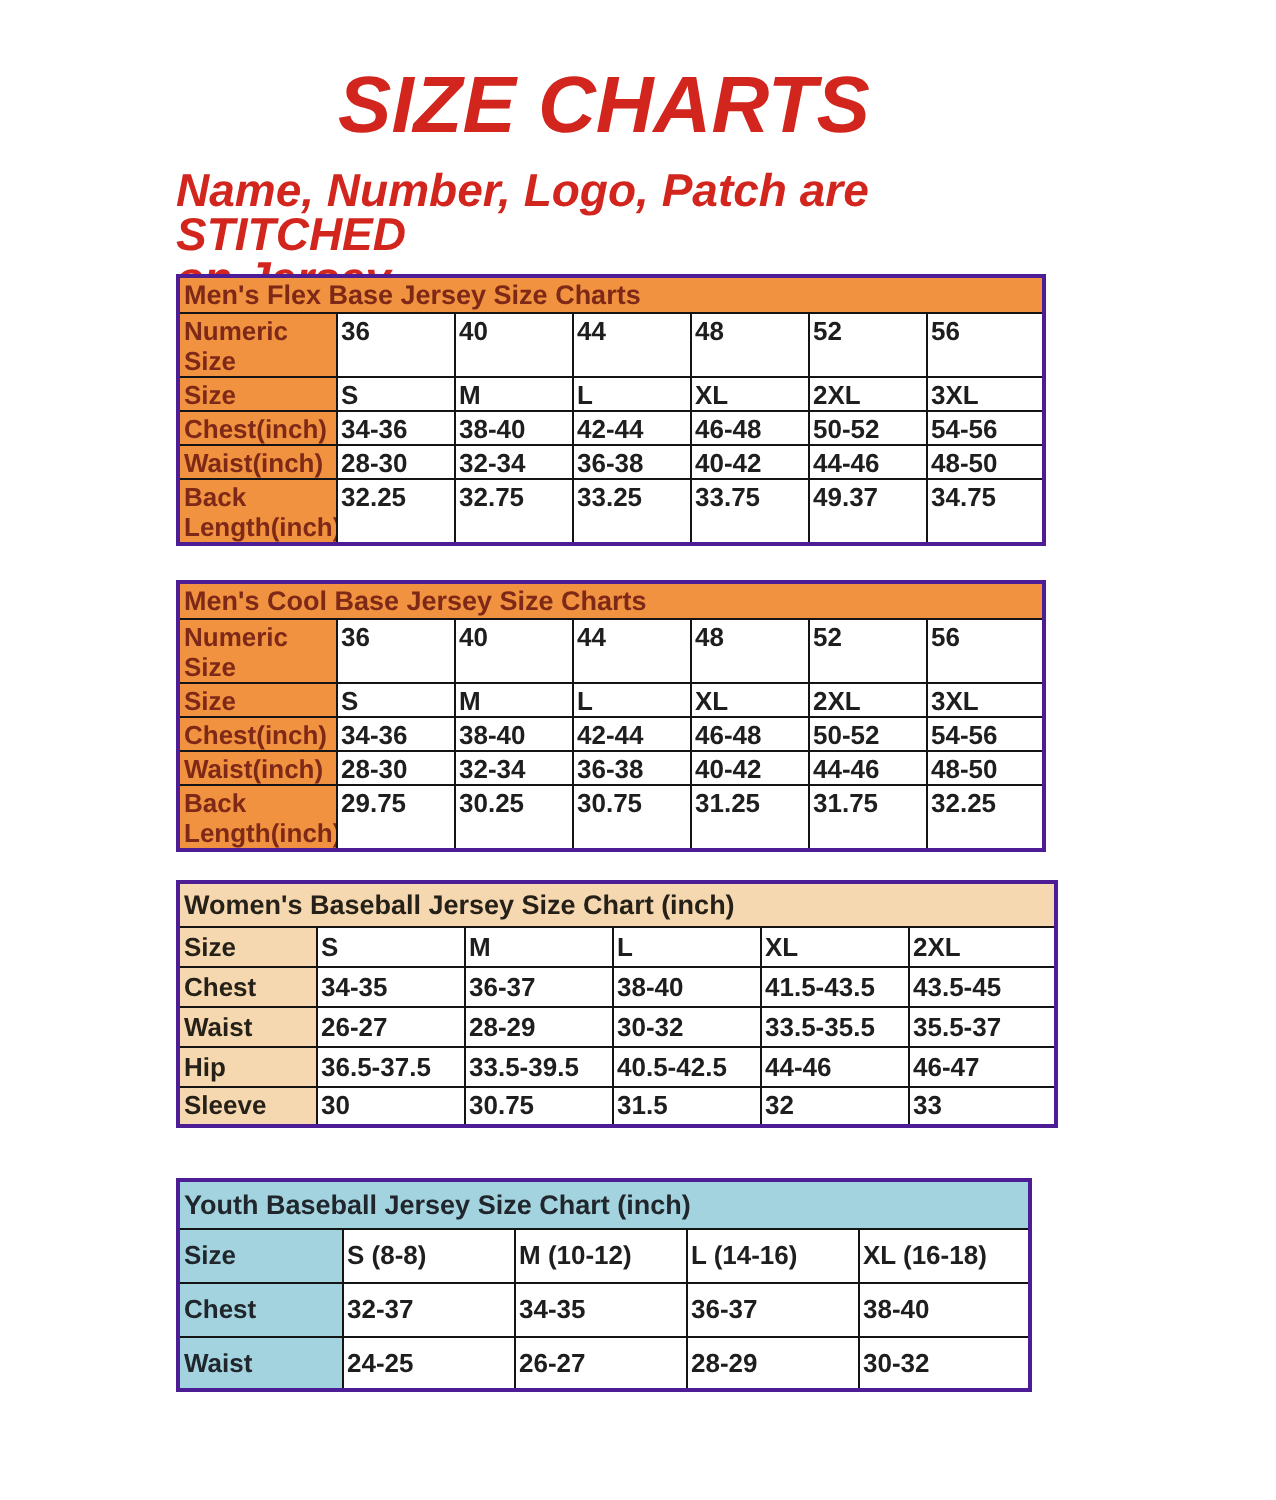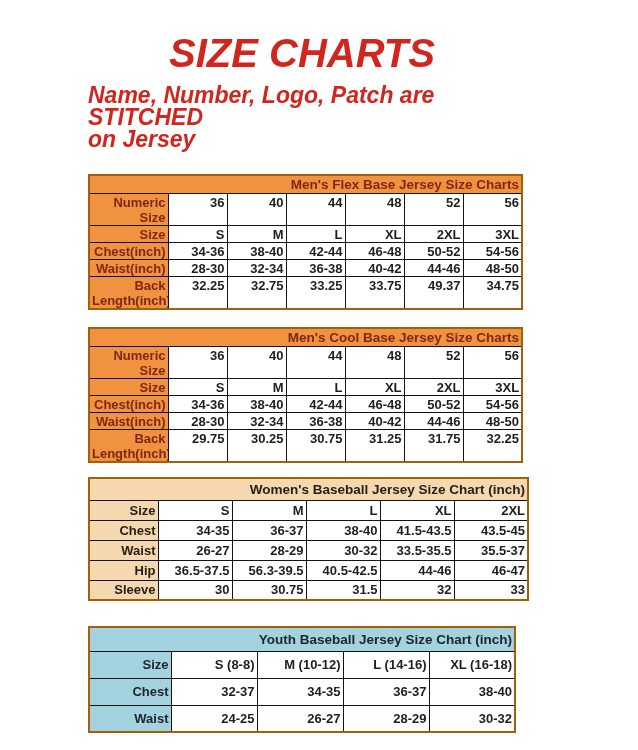--- a/index.html
+++ b/index.html
@@ -26,23 +26,22 @@
     font-weight: bold; font-style: italic;
     color: #d2251e;
   }
 
   table.chart {
     position: absolute;
     border-collapse: collapse;
     table-layout: fixed;
     font-weight: bold;
     color: #1e1e1e;
-    text-align: right;
-    border: 2px solid #a16207;
-    margin-top: 37px;
+    text-align: left;
+    border: 2px solid #4c1d95;
   }
   table.chart th, table.chart td {
     border: 1.5px solid #141414;
     padding: 0 2px;
     font-size: 13px;
     overflow: hidden;
   }
   table.chart thead th.tbl-title { font-size: 13.5px; }
 
   
@@ -247,21 +246,21 @@
           <th class="rowlabel">Waist</th>
           <td>26-27</td>
           <td>28-29</td>
           <td>30-32</td>
           <td>33.5-35.5</td>
           <td>35.5-37</td>
         </tr>
         <tr>
           <th class="rowlabel">Hip</th>
           <td>36.5-37.5</td>
-          <td>56.3-39.5</td>
+          <td>33.5-39.5</td>
           <td>40.5-42.5</td>
           <td>44-46</td>
           <td>46-47</td>
         </tr>
         <tr>
           <th class="rowlabel">Sleeve</th>
           <td>30</td>
           <td>30.75</td>
           <td>31.5</td>
           <td>32</td>

